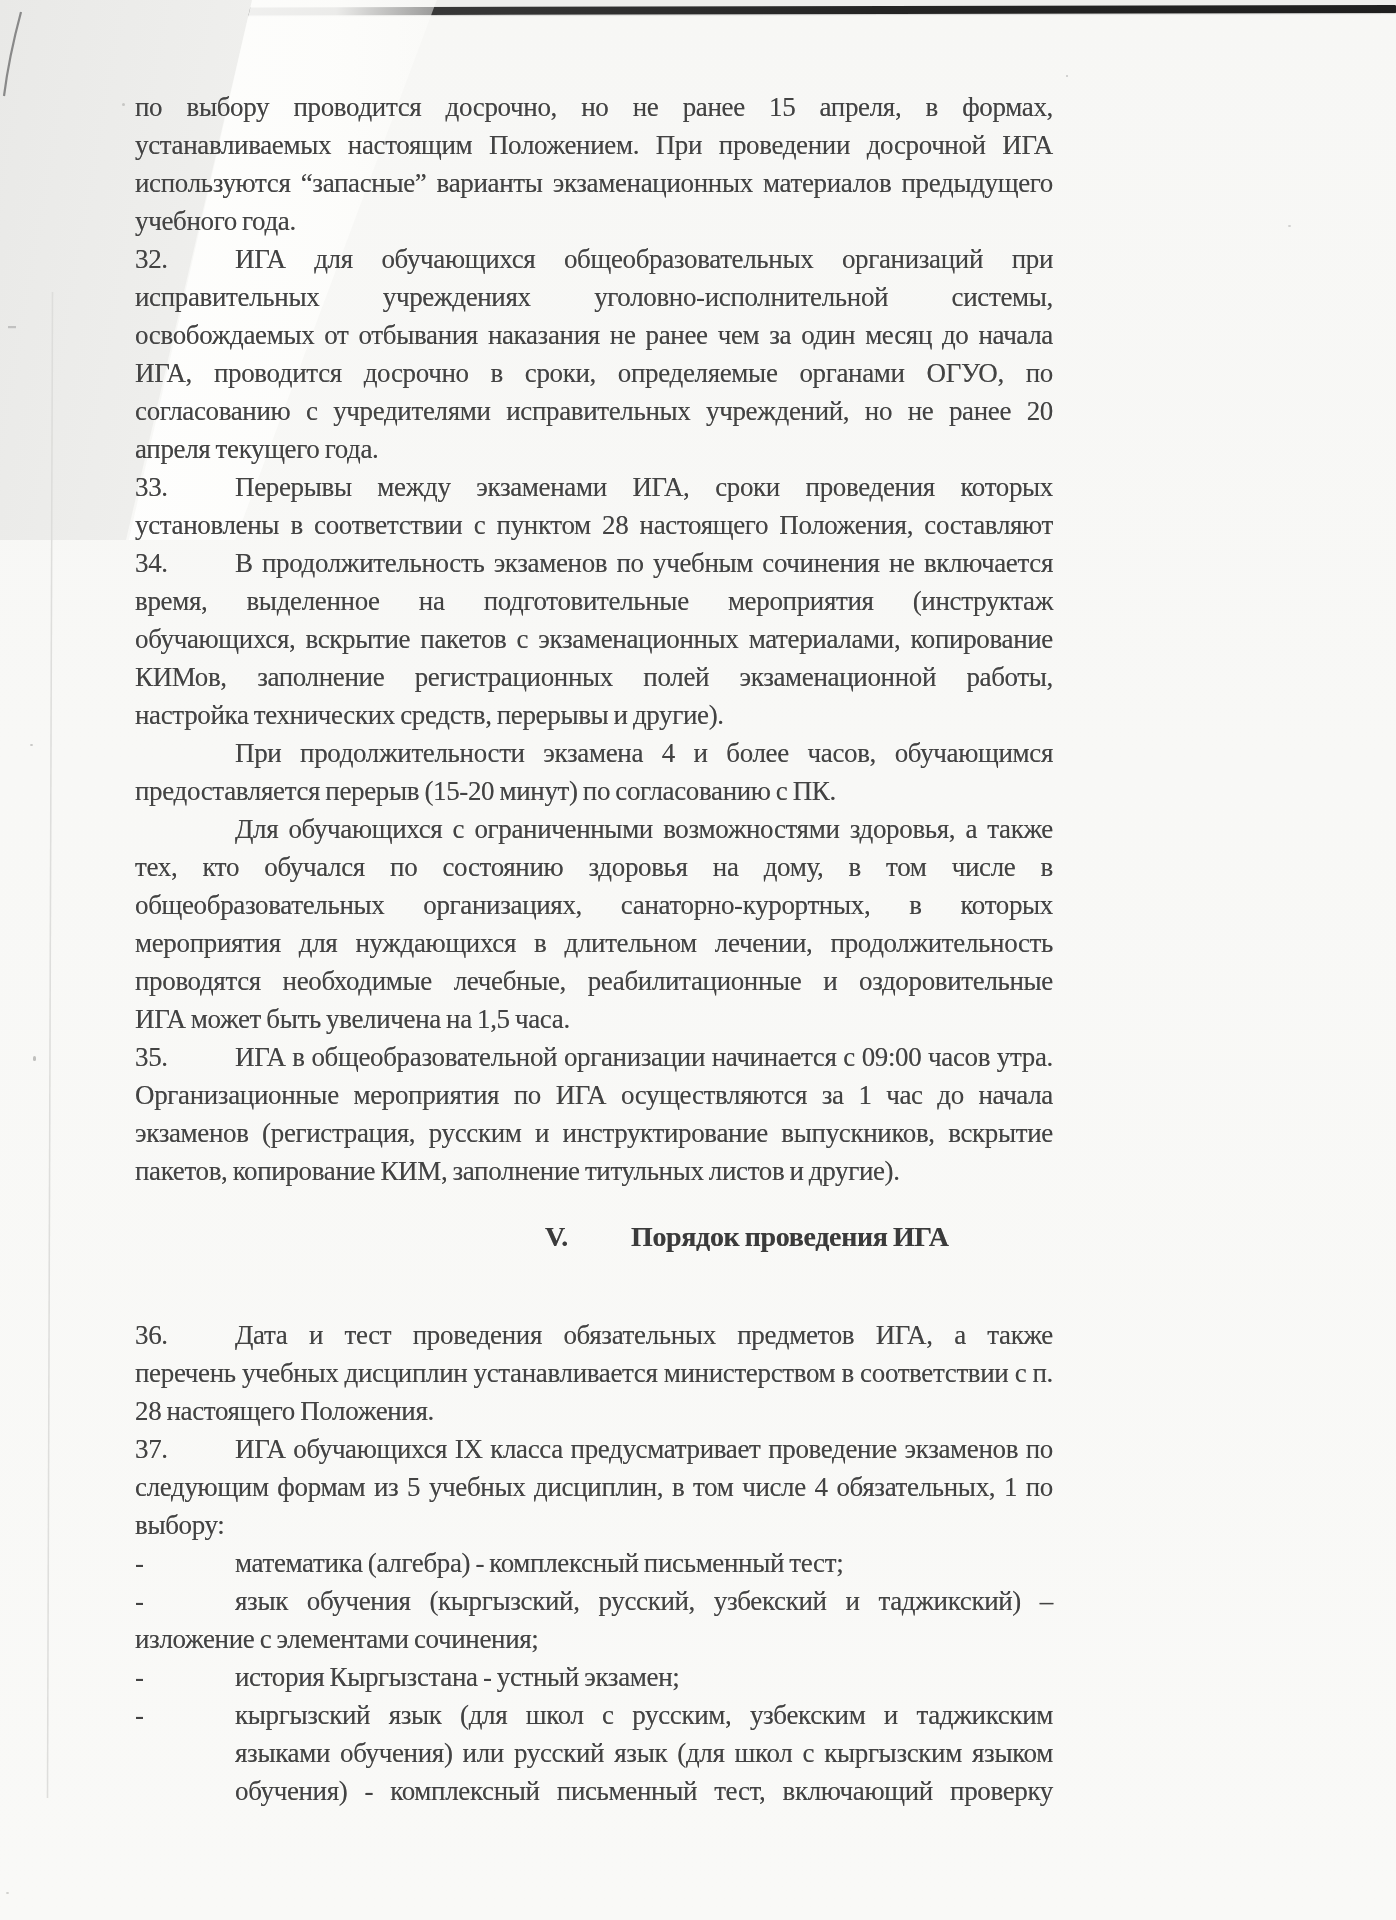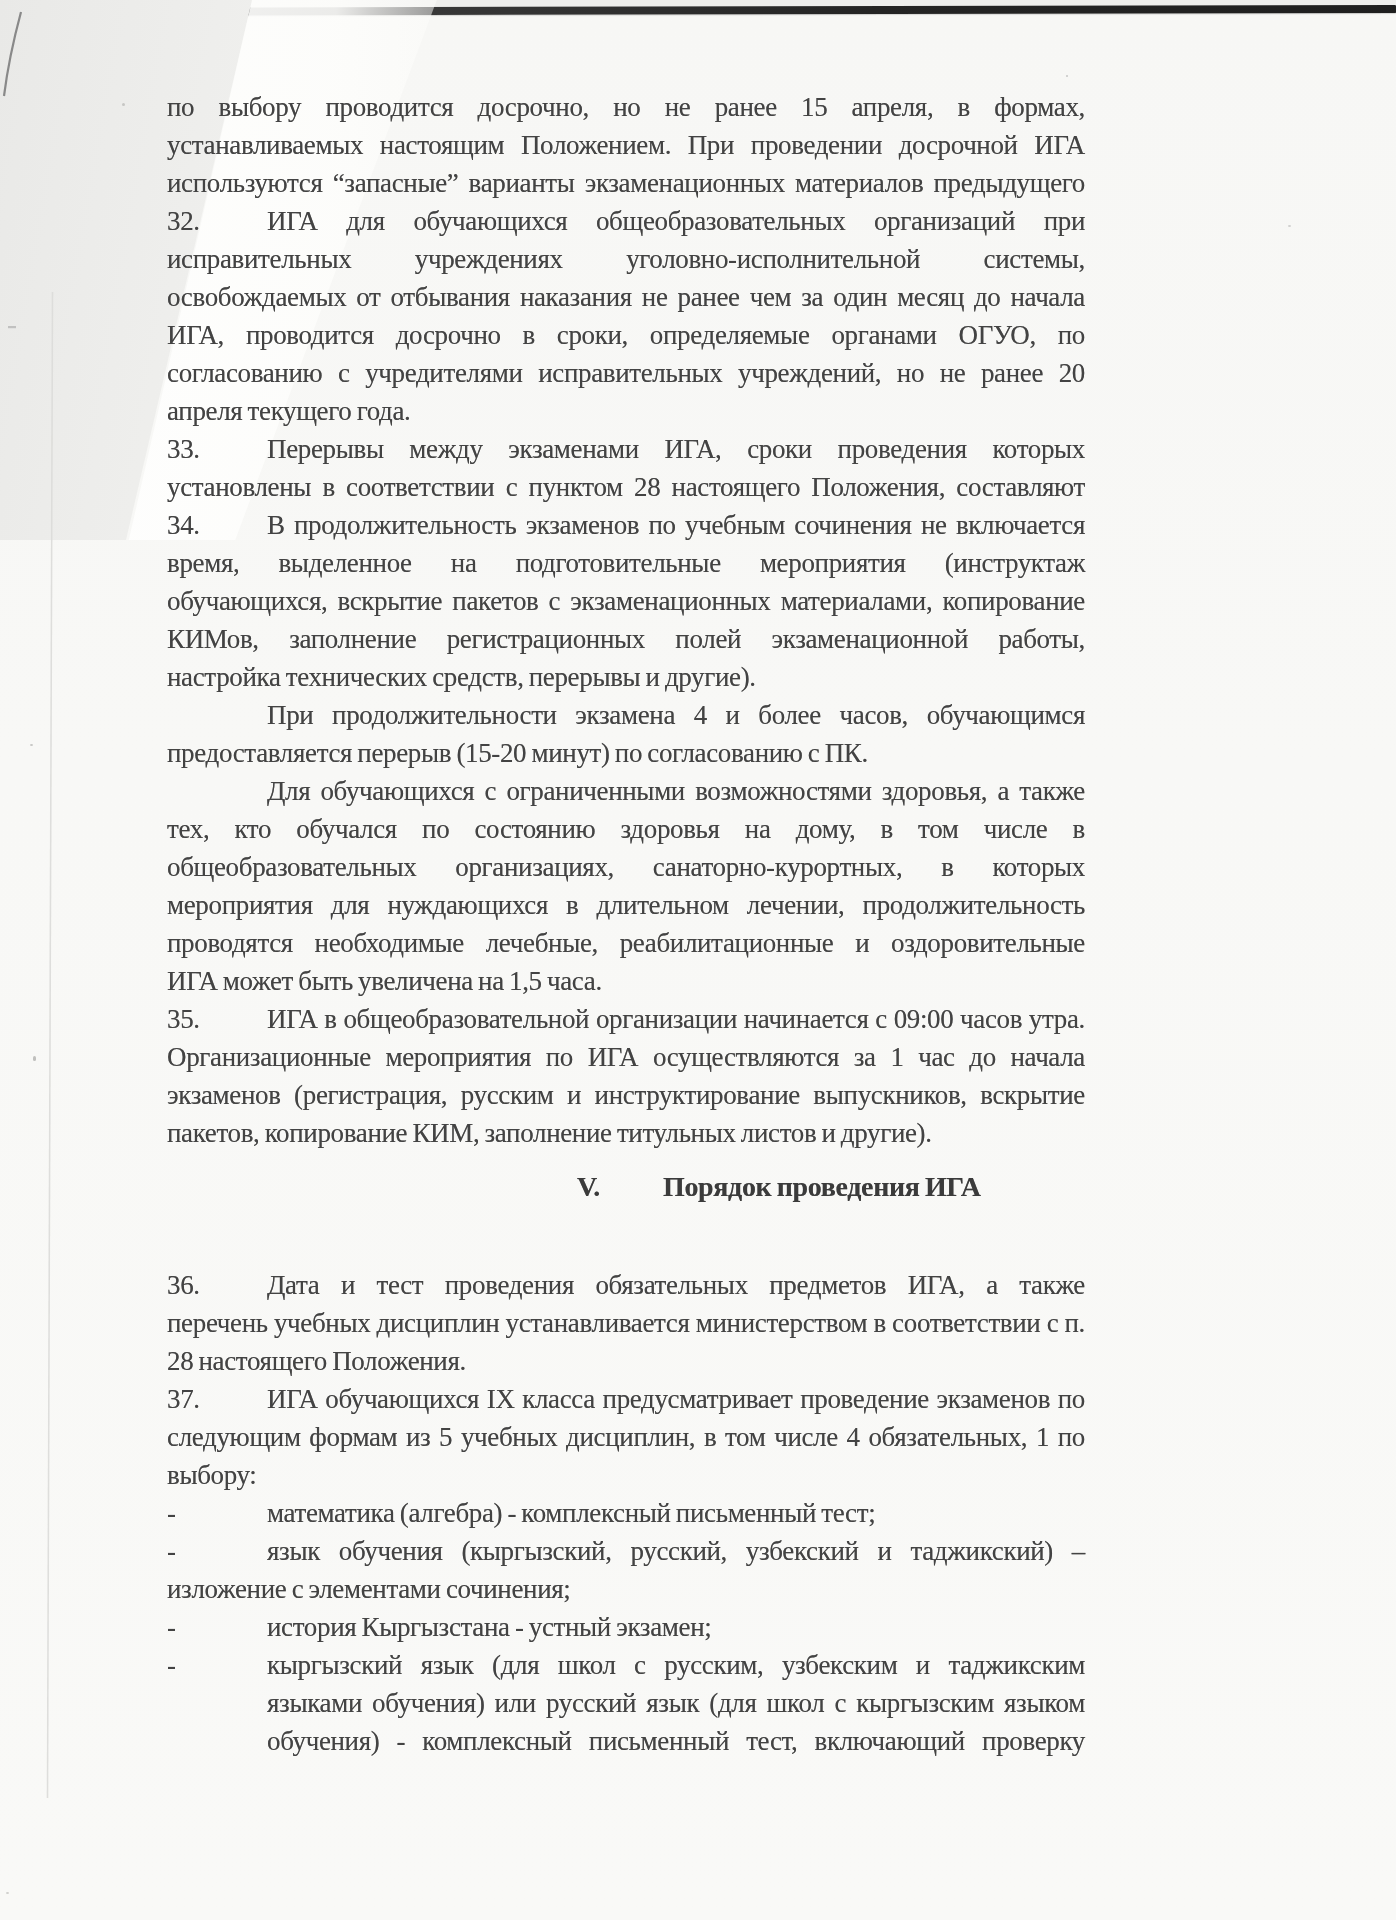--- a/index.html
+++ b/index.html
@@ -20,31 +20,31 @@
   .fold-a{position:absolute;left:0;top:0;width:300px;height:540px;
     clip-path:polygon(0 0,84% 0,42% 100%,0 100%);
     background:linear-gradient(100deg,#e9e9e7 0%,#ededeb 45%,#f2f2f0 100%);}
   .fold-b{position:absolute;left:0;top:0;width:560px;height:540px;opacity:.9;
     clip-path:polygon(45% 0,78% 0,42% 100%,23% 100%);
     background:linear-gradient(to right,#ffffff 0%,#fdfdfb 60%,rgba(250,250,248,0) 100%);}
   .artifact-svg{position:absolute;left:0;top:0;pointer-events:none;}
   .speck{position:absolute;background:#c6c6c4;border-radius:50%;}
   
   .text-column{
-    position:absolute;left:167px;top:88px;width:918px;
+    position:absolute;left:135px;top:88px;width:918px;
     font-size:27px;letter-spacing:-0.35px;word-spacing:-1.2px;
     text-shadow:0 0 .5px rgba(62,62,62,.5);
   }
   .line{height:38px;line-height:38px;text-align:justify;text-align-last:justify;white-space:normal;}
   .line.last{text-align-last:left;}
   .line .num{display:inline-block;width:100px;}
   .line.ind{text-indent:100px;}
   .line.hang{padding-left:100px;box-sizing:border-box;font-family:Liberation Serif, serif;}
   .heading{
-    height:38px;line-height:38px;margin-top:16px;margin-bottom:60px;
+    height:38px;line-height:38px;margin-top:28px;margin-bottom:60px;
     padding-left:410px;font-weight:bold;font-size:28px;color:#3b3b3b;
   }
   .heading .h-num{display:inline-block;width:86px;}
 </style>
 </head>
 <body>
 
 <div class="top-edge-bg"></div>
 <div class="top-bar"></div>
 <div class="fold-a"></div>
@@ -58,20 +58,21 @@
 <div class="speck" style="left:30px;top:744px;width:3px;height:2px;"></div>
 <div class="speck" style="left:33px;top:1056px;width:3px;height:5px;border-radius:2px;background:#c0c0be;"></div>
 <div class="speck" style="left:1066px;top:75px;width:2px;height:2px;"></div>
 <div class="speck" style="left:1288px;top:225px;width:3px;height:2px;background:#d0d0ce;"></div>
 <div class="speck" style="left:6px;top:1892px;width:3px;height:2px;background:#cfcfcd;"></div>
 
 <div class="text-column">
     <div class="line"><span>по выбору проводится досрочно, но не ранее 15 апреля, в формах,</span></div>
     <div class="line"><span>устанавливаемых настоящим Положением. При проведении досрочной ИГА</span></div>
     <div class="line"><span>используются “запасные” варианты экзаменационных материалов предыдущего</span></div>
+    <div class="line last"><span>учебного года.</span></div>
     <div class="line"><span class="num">32.</span><span>ИГА для обучающихся общеобразовательных организаций при</span></div>
     <div class="line"><span>исправительных учреждениях уголовно-исполнительной системы,</span></div>
     <div class="line"><span>освобождаемых от отбывания наказания не ранее чем за один месяц до начала</span></div>
     <div class="line"><span>ИГА, проводится досрочно в сроки, определяемые органами ОГУО, по</span></div>
     <div class="line"><span>согласованию с учредителями исправительных учреждений, но не ранее 20</span></div>
     <div class="line last"><span>апреля текущего года.</span></div>
     <div class="line"><span class="num">33.</span><span>Перерывы между экзаменами ИГА, сроки проведения которых</span></div>
     <div class="line"><span>установлены в соответствии с пунктом 28 настоящего Положения, составляют</span></div>
     <div class="line"><span class="num">34.</span><span>В продолжительность экзаменов по учебным сочинения не включается</span></div>
     <div class="line"><span>время, выделенное на подготовительные мероприятия (инструктаж</span></div>

